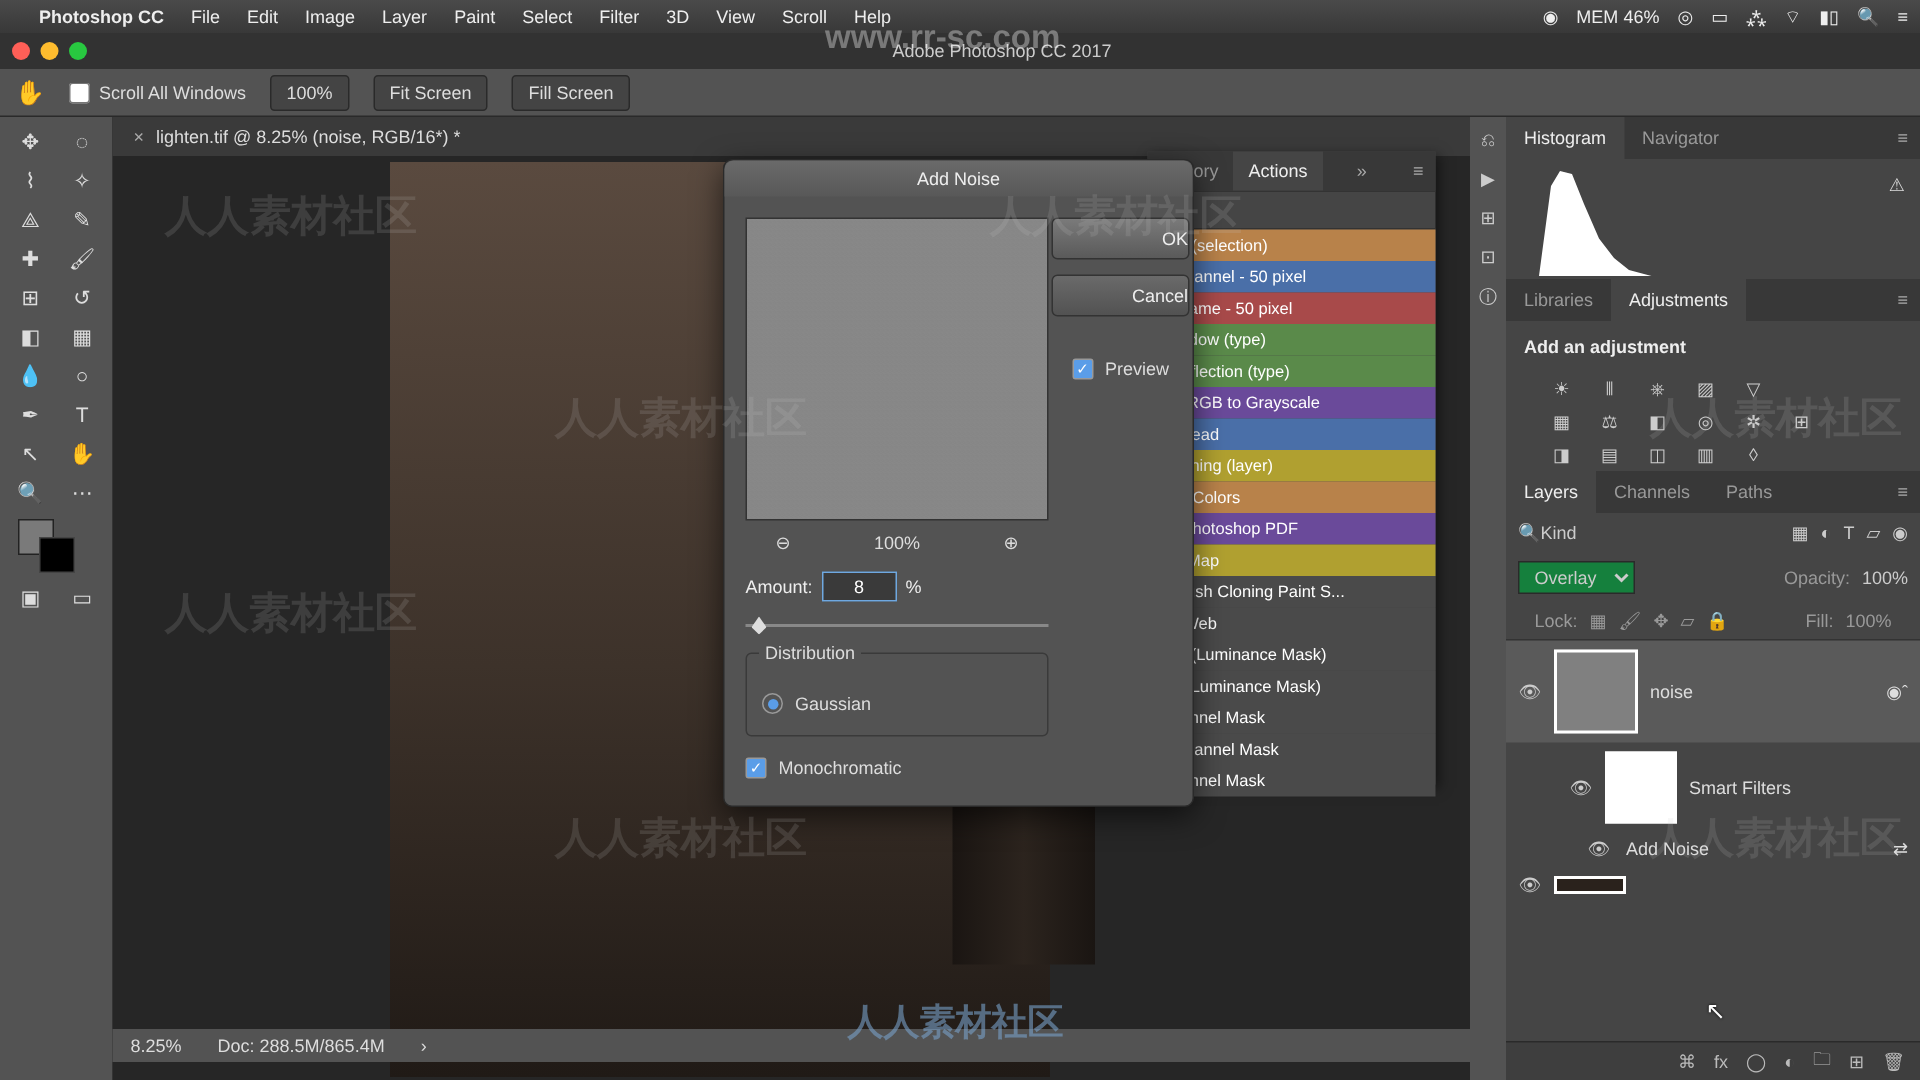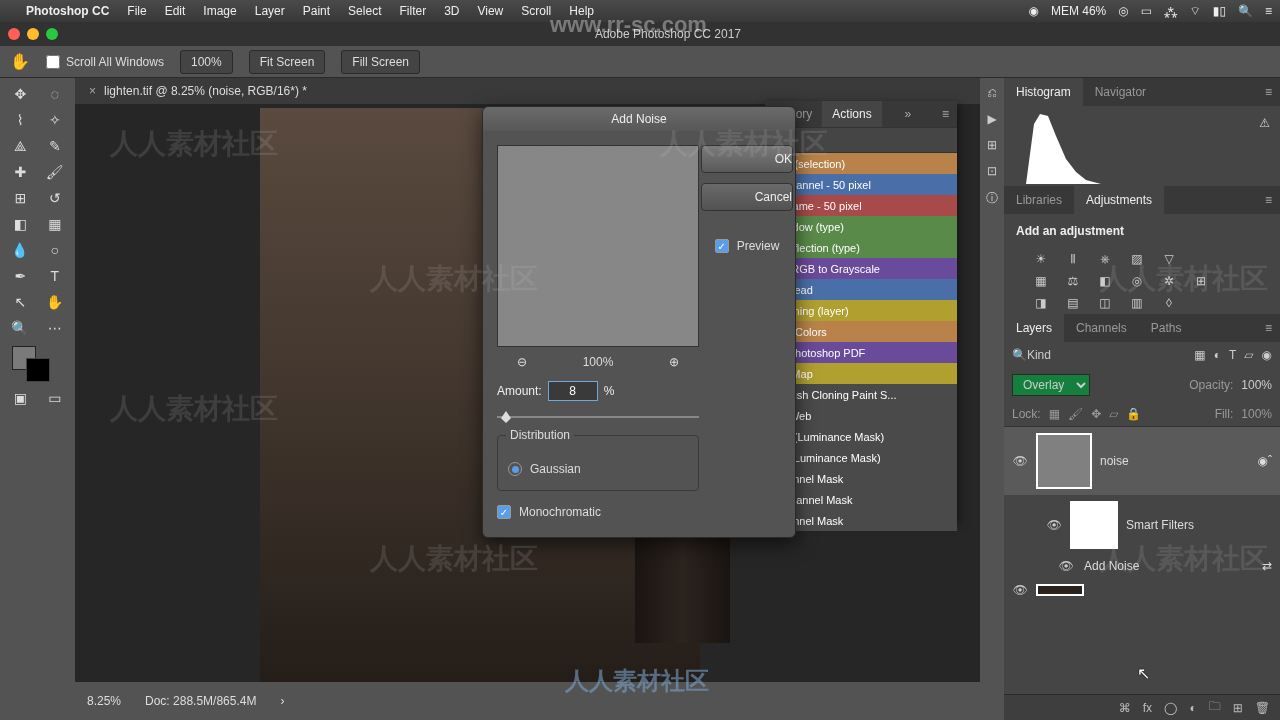--- a/index.html
+++ b/index.html
@@ -28,38 +28,38 @@
 .canvas{flex:1;background:#262626;position:relative}
 .tab{position:absolute;top:0;left:0;right:0;height:26px;background:#3a3a3a;display:flex;align-items:center;padding:0 14px;color:#ddd}
 .tab .x{margin-right:8px;color:#aaa}
 .img{position:absolute;top:30px;left:185px;width:440px;height:610px;background:linear-gradient(180deg,#5a4a3f 0%,#3d322a 55%,#201a16 100%)}
 .figure{position:absolute;right:-45px;top:60px;width:180px;height:480px}
 .head{position:absolute;top:0;left:80px;width:50px;height:55px;background:#8a6a55;border-radius:45% 45% 40% 40%}
 .torso{position:absolute;top:45px;left:65px;width:90px;height:180px;background:linear-gradient(90deg,#6a4d3d,#8f6d56 40%,#6a4d3d);border-radius:20px 0 0 30px}
 .arm{position:absolute;top:55px;left:50px;width:38px;height:240px;background:linear-gradient(90deg,#5d4335,#8a6852 50%,#5d4335);border-radius:18px}
 .glove{position:absolute;top:280px;left:35px;width:65px;height:78px;background:radial-gradient(circle at 35% 30%,#6a2018,#3a100b 70%);border-radius:40% 40% 48% 48%}
 .legs{position:absolute;top:215px;left:70px;width:95px;height:260px;background:linear-gradient(90deg,#1a1512,#2c241e 50%,#1a1512);border-radius:14px 0 0 0}
-.status{position:absolute;height:38px;background:#535353;display:flex;align-items:center;padding:0 12px;color:#ddd;gap:24px;left:0;right:0;bottom:0}
+.status{position:absolute;height:22px;background:#535353;display:flex;align-items:center;padding:0 12px;color:#ddd;gap:24px;left:0;right:0;bottom:12px}
 .panels{width:300px;background:#454545;display:flex}
 .pstrip{width:24px;background:#535353;display:flex;flex-direction:column;align-items:center;gap:12px;padding-top:8px;color:#ccc}
 .pmain{flex:1;display:flex;flex-direction:column}
 .ptabs{height:28px;display:flex;align-items:center;background:#383838}
 .ptab{padding:0 12px;color:#999;height:100%;display:flex;align-items:center}
 .ptab.active{background:#454545;color:#eee}
 .ptabs .gear{margin-left:auto;padding:0 8px;color:#aaa}
 .histo{height:80px;padding:8px 12px;position:relative}
 .histosvg{width:90px;height:70px}
 .warn{position:absolute;right:10px;top:10px;color:#ddd}
 .adjlabel{color:#eee;padding:10px 12px;font-weight:600}
 .adjrow{display:flex;gap:14px;padding:4px 28px;color:#ccc;font-size:14px}
 .adjrow span{width:18px;text-align:center}
 .layerspane{flex:1;display:flex;flex-direction:column}
 .lrow{display:flex;align-items:center;padding:6px 8px;color:#ccc;gap:8px}
 .lblend{background:#15803d;border:1px solid #2a2a2a;color:#ccc;padding:2px 6px;width:78px}
-.lockrow{display:flex;align-items:center;padding:5px 8px;color:#999;gap:8px;font-size:11px;border-bottom:1px solid #333}
+.lockrow{display:flex;align-items:center;padding:5px 19px;color:#999;gap:8px;font-size:11px;border-bottom:1px solid #333}
 .layerlist{flex:1;overflow:auto;background:#454545}
 .layer{display:flex;align-items:center;padding:6px 8px;gap:8px;color:#ddd}
 .layer.sel{background:#5a5a5a}
 .eye{width:16px;text-align:center;color:#ccc}
 .thumb{width:56px;height:56px;background:#808080;border:2px solid #fff}
 .thumb.white{background:#fff}
 .thumb.dark{background:#2a221c}
 .sfline{display:flex;align-items:center;padding:4px 8px 4px 54px;gap:10px;color:#ddd}
 .lbottom{height:26px;background:#3e3e3e;border-top:1px solid #2a2a2a;display:flex;align-items:center;justify-content:flex-end;gap:12px;padding:0 10px;color:#bbb}
 .actions{position:absolute;top:101px;left:765px;width:192px;background:#454545;box-shadow:2px 2px 8px rgba(0,0,0,.5);z-index:5}

